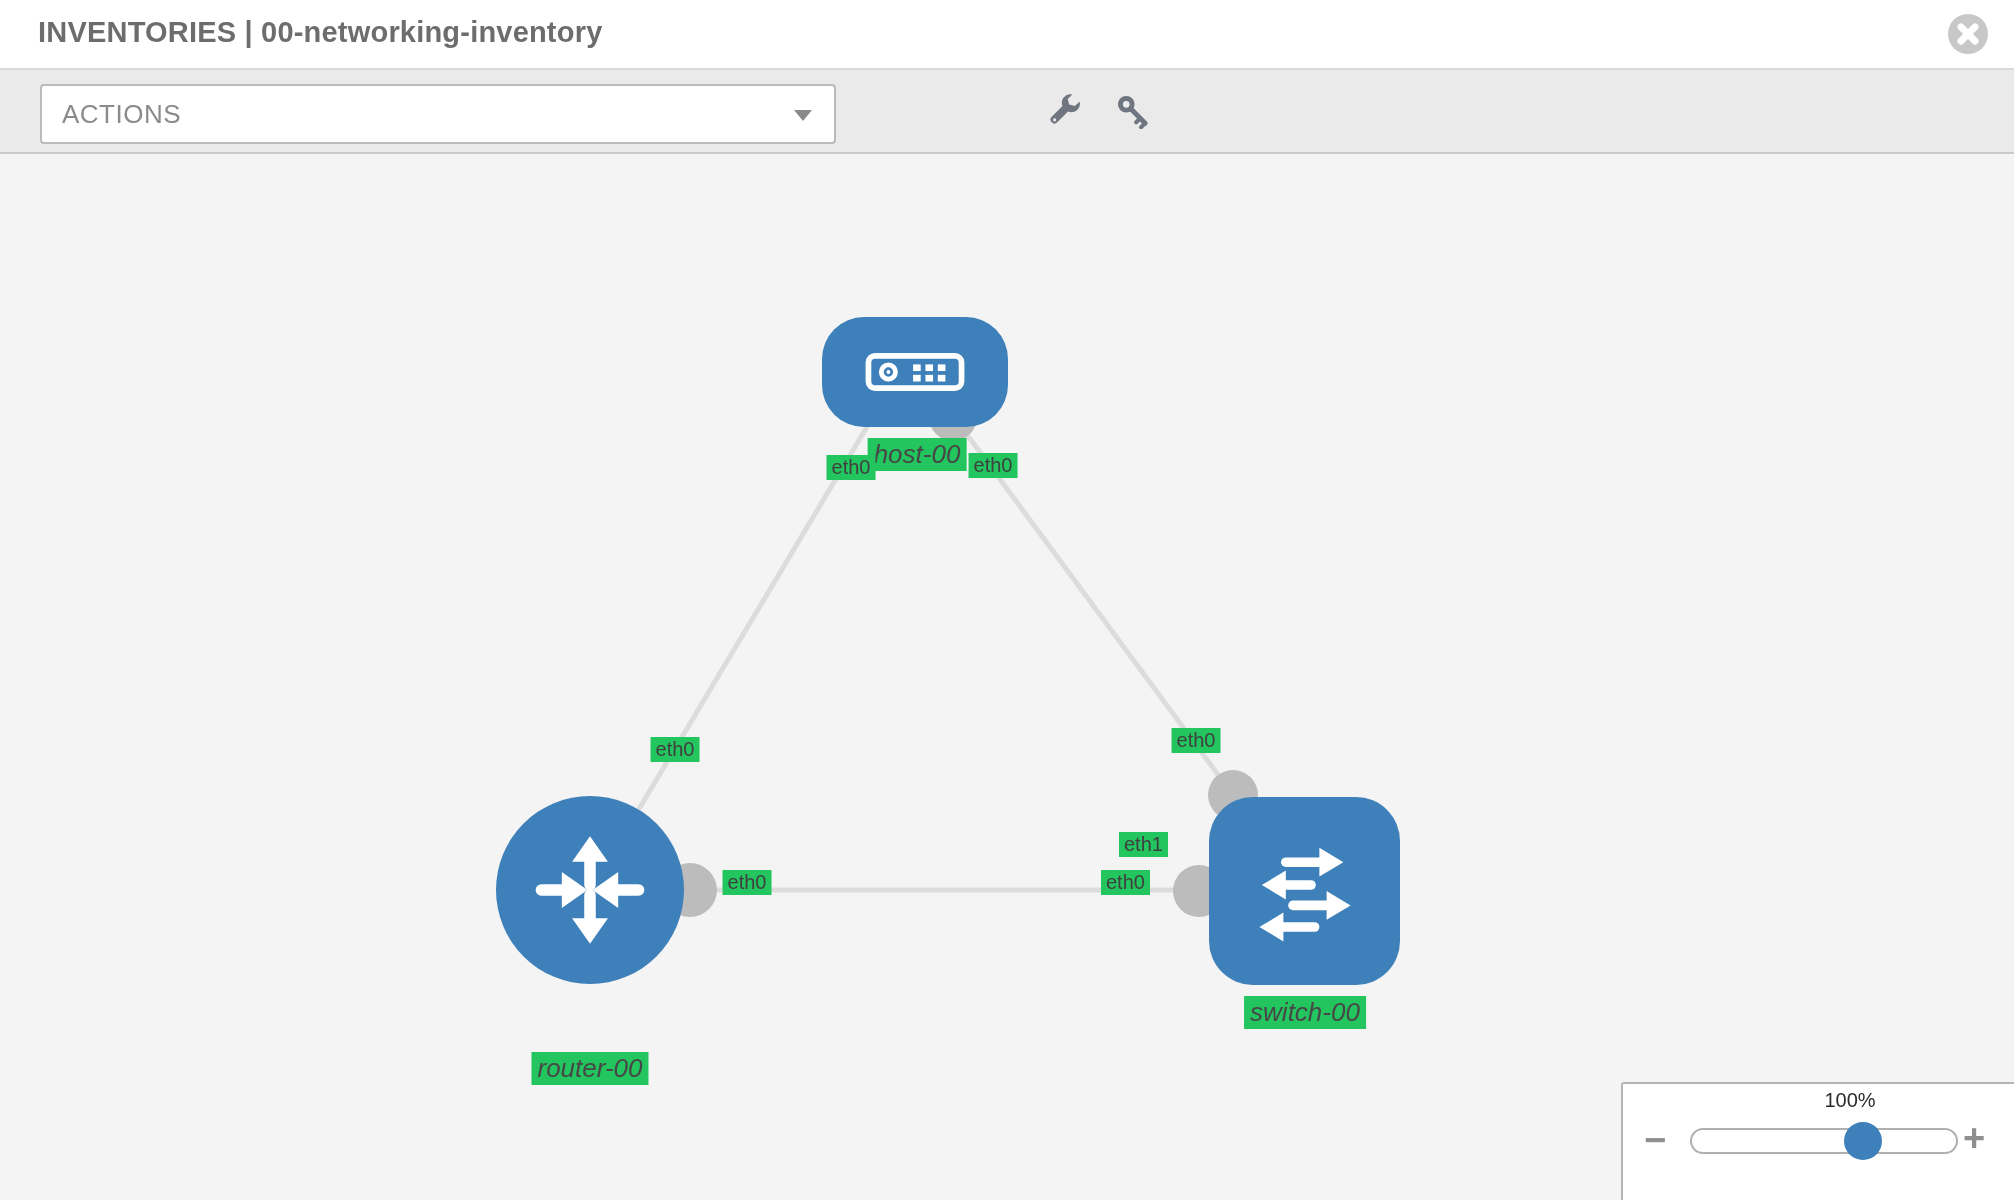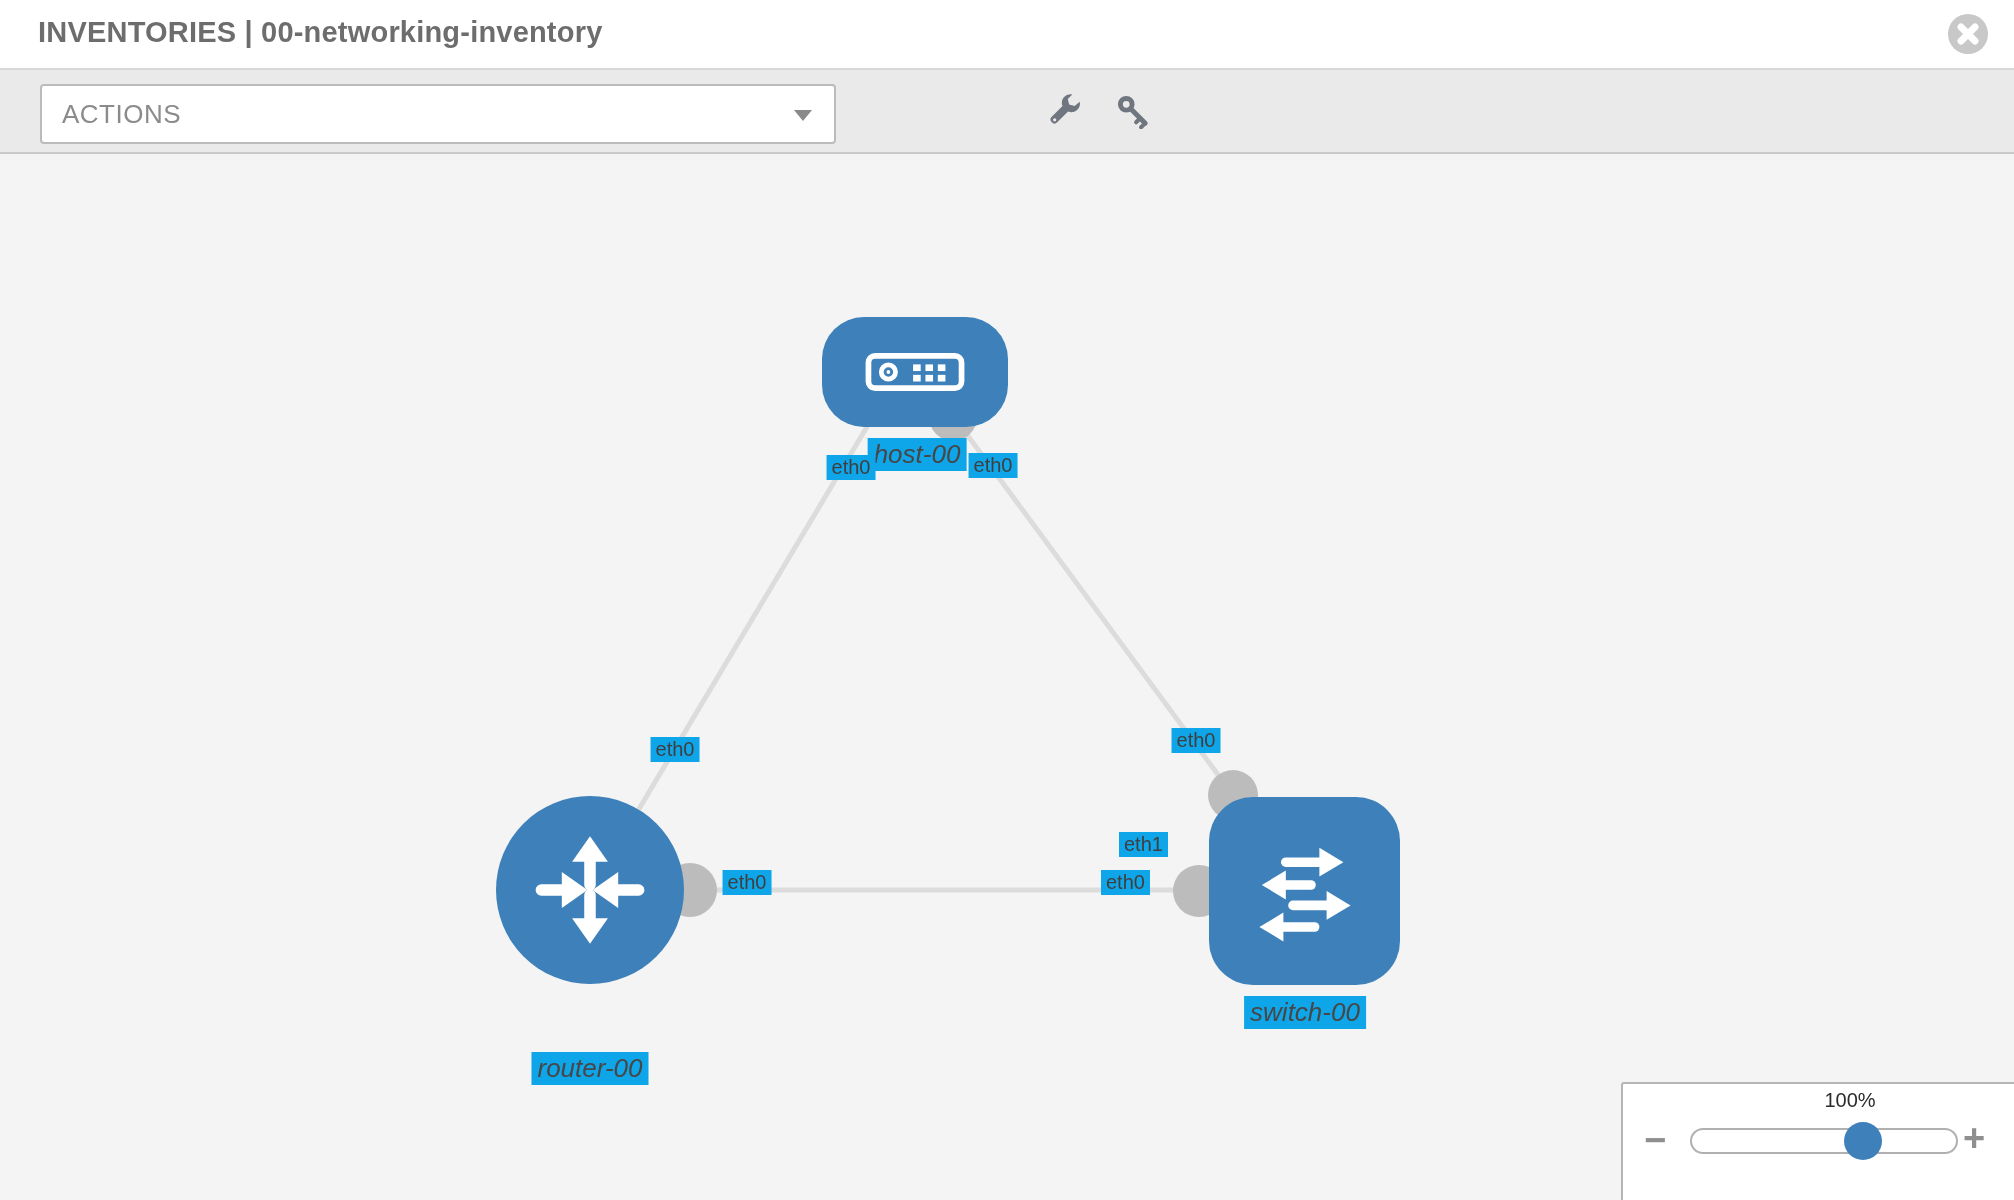--- a/index.html
+++ b/index.html
@@ -25,21 +25,21 @@
   .tool-key{left:1112px;}
   
   .canvas{position:absolute;left:0;top:154px;width:2014px;height:1046px;background:#f4f4f4;}
   .links-svg{position:absolute;left:0;top:0;width:2014px;height:1200px;z-index:1;}
   .links-svg line{stroke:#dcdcdc;stroke-width:5;}
   .connector{position:absolute;border-radius:50%;background:#bcbcbc;z-index:2;}
   .node{position:absolute;background:#3d80ba;z-index:3;display:flex;align-items:center;justify-content:center;cursor:pointer;}
   .node-host{left:822px;top:317px;width:186px;height:110px;border-radius:42px;}
   .node-router{left:496px;top:796px;width:188px;height:188px;border-radius:50%;}
   .node-switch{left:1209px;top:797px;width:191px;height:188px;border-radius:44px;}
-  .chip{position:absolute;background:#0ea5e9;color:#3f3f3f;z-index:4;white-space:nowrap;}
+  .chip{position:absolute;background:#22c55e;color:#3f3f3f;z-index:4;white-space:nowrap;}
   .chip-node{font-size:26px;padding:1px 6px;transform:translateX(-50%);color:#474747;font-style:italic;}
   .chip-eth{font-size:20px;padding:1px 5px;transform:translateX(-50%);}
   .chip-eth-abs{font-size:20px;padding:1px 5px;transform:none;}
   
   .zoom-panel{position:absolute;left:1621px;top:1082px;width:400px;height:130px;background:#ffffff;border:2px solid #b5b5b5;border-radius:3px;box-sizing:border-box;z-index:10;}
   .zoom-value{position:absolute;left:1795px;top:1089px;width:110px;text-align:center;font-size:20px;color:#2b2b2b;z-index:11;}
   .zoom-minus,.zoom-plus{position:absolute;font-size:38px;font-weight:700;color:#8f8f8f;z-index:11;cursor:pointer;line-height:1;}
   .zoom-minus{left:1644px;top:1121px;}
   .zoom-plus{left:1963px;top:1119px;}
   .zoom-track{position:absolute;left:1690px;top:1128px;width:268px;height:26px;border:2px solid #b0b0b0;border-radius:14px;background:#ffffff;box-sizing:border-box;z-index:11;cursor:pointer;}

